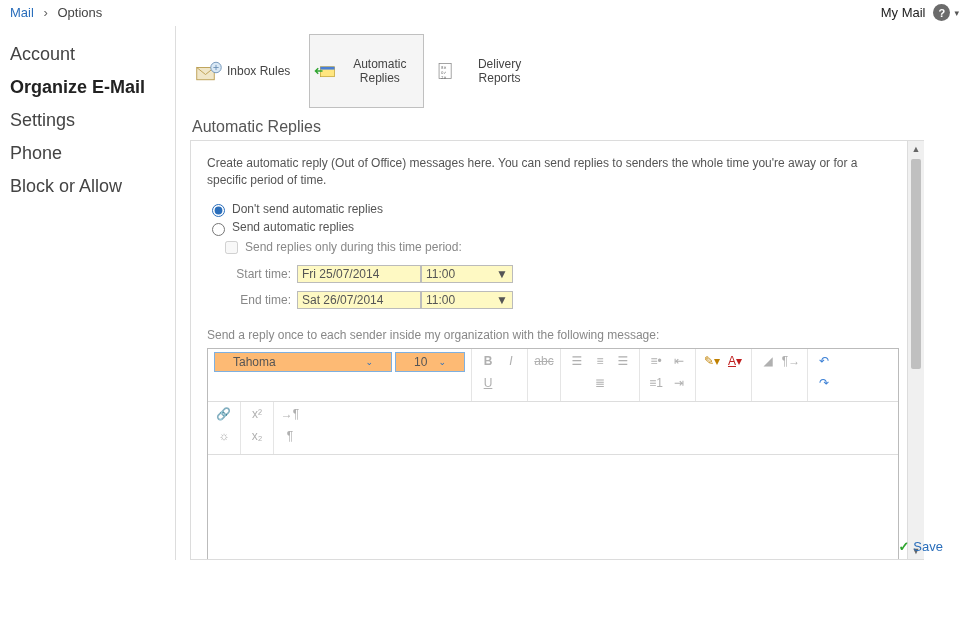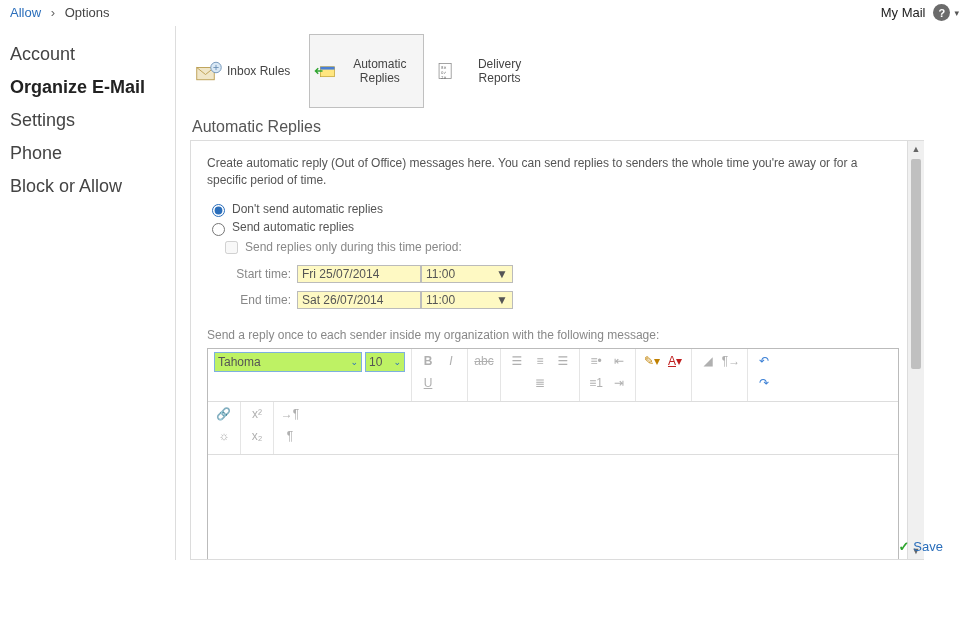--- a/index.html
+++ b/index.html
@@ -36,36 +36,36 @@
   .time-box{width:92px;justify-content:space-between}
   .editor-label{color:#888;margin:18px 0 4px 0}
   .editor{border:1px solid #bbb;height:238px;display:flex;flex-direction:column;width:690px}
   .tb{display:flex;flex-wrap:wrap;border-bottom:1px solid #ddd}
   .tb .grp{display:flex;align-items:flex-start;padding:3px 6px;border-right:1px solid #e5e5e5;height:46px;gap:3px}
   .tb .cell{display:flex;flex-direction:column;gap:4px}
   .tbtn{width:20px;height:18px;display:inline-flex;align-items:center;justify-content:center;color:#b0b0b0;font-size:12px;cursor:pointer}
   .tbtn.accent{color:#c08000}
   .tbtn.red{color:#c02020}
   .tbtn.blue{color:#3a7fd5}
-  .font-sel{border:1px solid #7eb0e0;height:18px;padding:0 3px;display:flex;align-items:center;justify-content:space-between;color:#555;background:#bef264;font-size:12px}
+  .font-sel{border:1px solid #7eb0e0;height:18px;padding:0 18px;display:flex;align-items:center;justify-content:space-between;color:#555;background:#fdba74;font-size:12px}
   .font-sel.name{width:140px}
   .font-sel.size{width:32px}
   .drop{color:#2a6ebb;font-size:9px}
   .editor-area{flex:1;background:#fff}
   .tb2{display:flex;border-bottom:1px solid #ddd}
   .tb2 .grp{height:46px}
   .footer{position:absolute;right:24px;bottom:6px;display:flex;align-items:center;gap:4px;color:#2a6ebb;font-size:13px;cursor:pointer}
   .check{color:#2fa52f;font-weight:bold}
 </style>
 </head>
 <body>
 
 <div class="top-bar">
   <div class="breadcrumb">
-    <a href="#">Allow</a>
+    <a href="#">Mail</a>
     <span class="sep">›</span>
     <span>Options</span>
   </div>
   <div class="right-top">
     <span>My Mail</span>
     <span class="help-icon">?</span>
     <span class="help-drop">▾</span>
   </div>
 </div>
 

